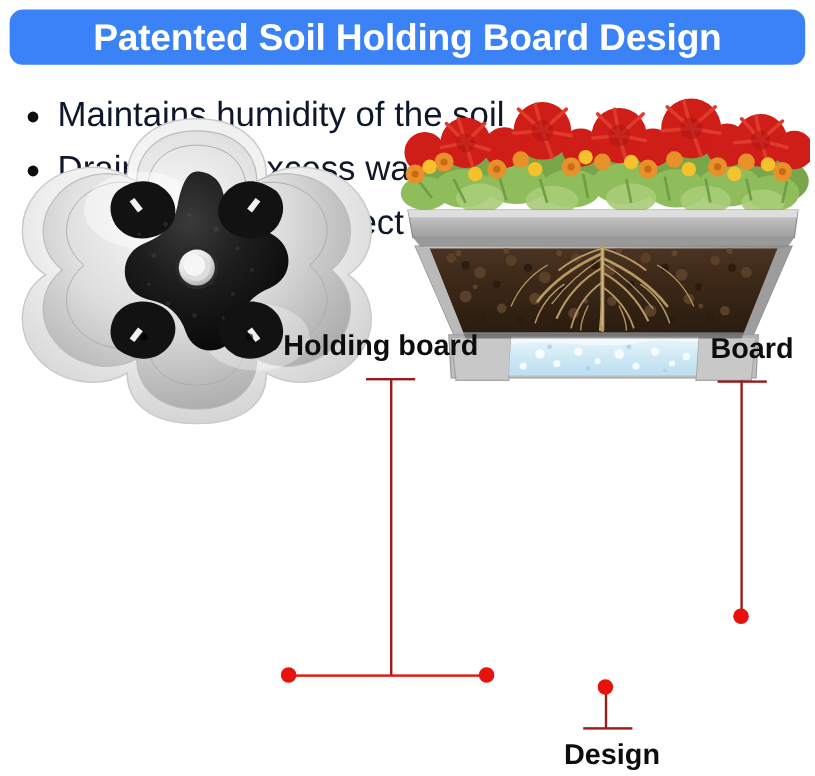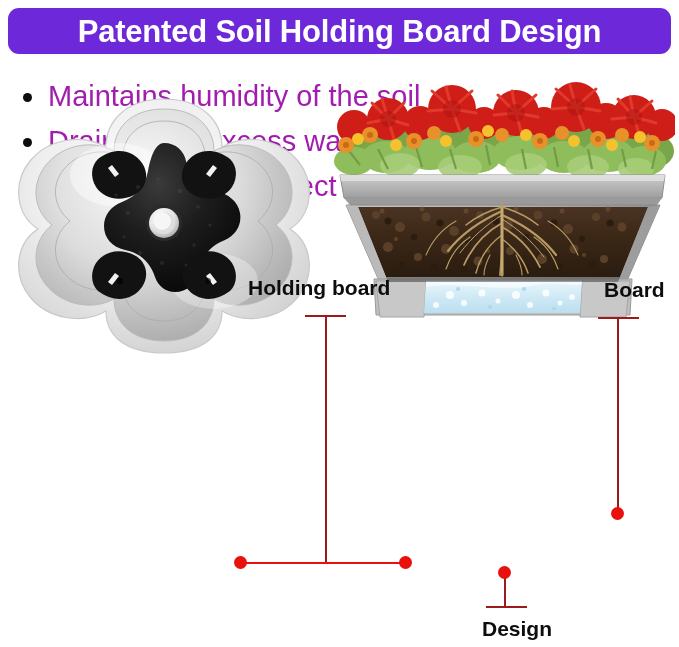--- a/index.html
+++ b/index.html
@@ -21,21 +21,21 @@
   }
 
   
   .header-banner {
     position: absolute;
     left: 8px;
     top: 8px;
     width: 663px;
     height: 46px;
     border-radius: 11px;
-    background: #6d28d9;
+    background: #3b82f6;
     display: flex;
     align-items: center;
     justify-content: center;
     box-sizing: border-box;
   }
   .header-title {
     color: #ffffff;
     font-size: 31px;
     font-weight: bold;
     letter-spacing: -0.2px;
@@ -52,21 +52,21 @@
     margin: 0;
     padding: 0;
     list-style: none;
   }
   .bullet-item {
     position: relative;
     height: 45px;
     line-height: 45px;
     padding-left: 28px;
     font-size: 29px;
-    color: #a21caf;
+    color: #0f172a;
     white-space: nowrap;
   }
   .bullet-dot {
     position: absolute;
     left: 3px;
     top: 19px;
     width: 9px;
     height: 9px;
     border-radius: 50%;
     background: #0d0d0d;
@@ -91,26 +91,25 @@
     position: absolute;
     left: 330px;
     top: 65px;
     width: 345px;
     height: 320px;
   }
 
   
   .callout-label {
     position: absolute;
-    font-size: 21px;
+    font-size: 24px;
     font-weight: bold;
     color: #0d0d0d;
     white-space: nowrap;
     line-height: 1;
-    margin-left: 12px;
   }
   .label-holding-board { left: 236px; top: 277px; }
   .label-soil          { left: 592px; top: 279px; }
   .label-water         { left: 470px; top: 618px; }
 
   .leader {
     position: absolute;
     background: #9B1B1B;
   }
   .leader-h { height: 2px; }

